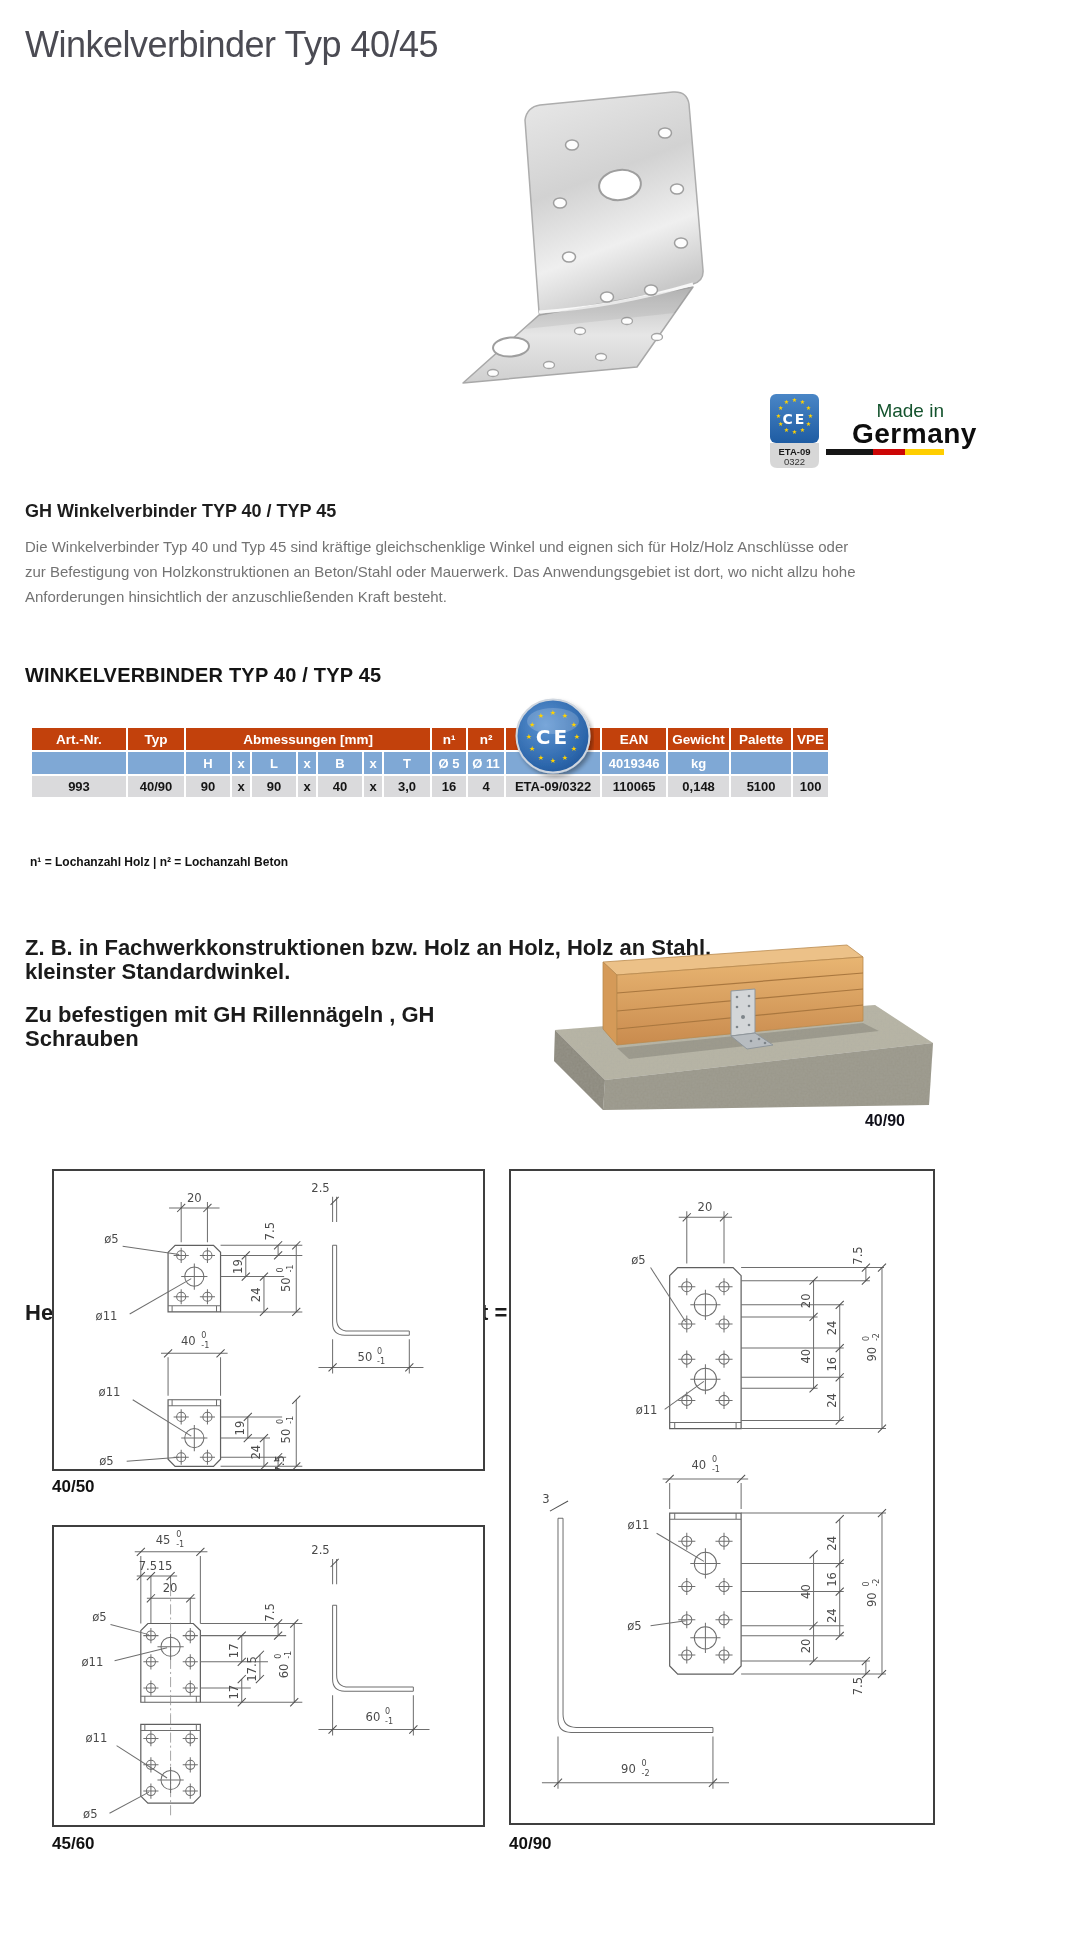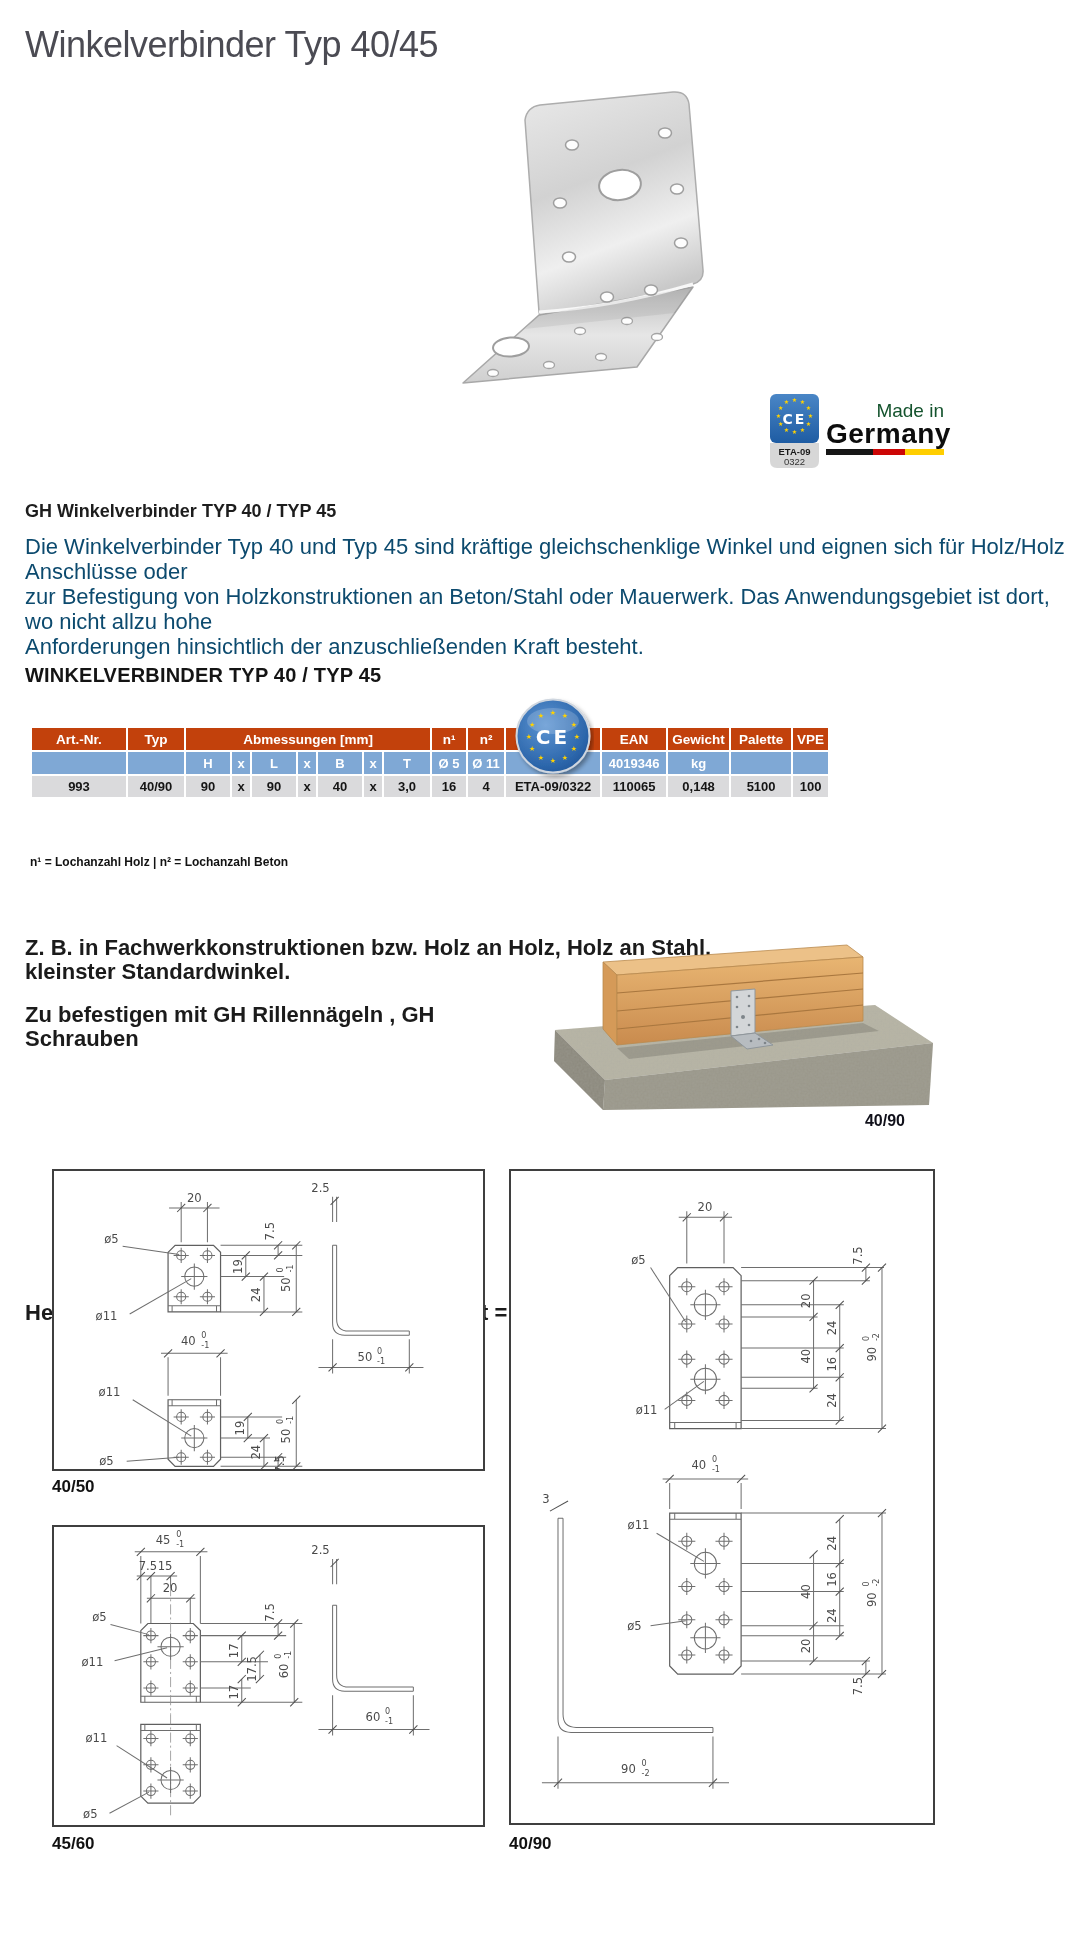--- a/index.html
+++ b/index.html
@@ -2,26 +2,26 @@
 <html><head>
 <meta charset="utf-8">
 <style>
   html,body{margin:0;padding:0;background:#fff;}
   #page{position:relative;width:1069px;height:1957px;background:#fff;font-family:"Liberation Sans",sans-serif;overflow:hidden;}
   .abs{position:absolute;}
   .page-title{left:25px;top:24px;font-size:36px;font-weight:400;color:#4b4b53;letter-spacing:-0.5px;}
   
   .madein{left:826px;top:401px;width:126px;}
   .mi1{text-align:right;padding-right:8px;font-size:19px;color:#14532d;font-weight:400;line-height:19px;}
-  .mi2{font-size:28px;font-weight:700;color:#0d0d0d;letter-spacing:0.5px;line-height:28px;}
+  .mi2{font-size:28px;font-weight:700;color:#0d0d0d;letter-spacing:0.5px;line-height:28px;margin-left:26px;}
   .flagbar{display:flex;height:6px;width:118px;margin-top:1px;}
   .f1{background:#161616;width:40%;}.f2{background:#cc0605;width:27%;}.f3{background:#ffce00;width:33%;}
   
   .intro-h{left:25px;top:501px;font-size:18px;font-weight:700;color:#1d1d1d;}
-  .intro-p{left:25px;top:534px;font-size:22px;color:#0c4a6e;line-height:25px;}
+  .intro-p{left:25px;top:534px;font-size:15px;color:#737373;line-height:25px;}
   
   .sec-h{left:25px;top:664px;font-size:20px;font-weight:700;color:#141414;letter-spacing:0.2px;}
   
   .spec{left:30px;top:726px;border-collapse:collapse;table-layout:fixed;width:798px;}
   .spec th,.spec td{border:2px solid #fff;padding:1px 0;text-align:center;overflow:hidden;white-space:nowrap;}
   .spec .h1 th{background:#c2410c;color:#fff;font-size:13.5px;font-weight:700;height:20px;}
   .spec .h2 td{background:#7fa8d5;color:#fff;font-size:13px;font-weight:700;height:20px;}
   .spec .h2 td.cenum{font-size:17px;font-weight:400;}
   .spec tr.rg td{background:#dadadc;}
   .spec tr.rb td{background:#7fa8d5;}

